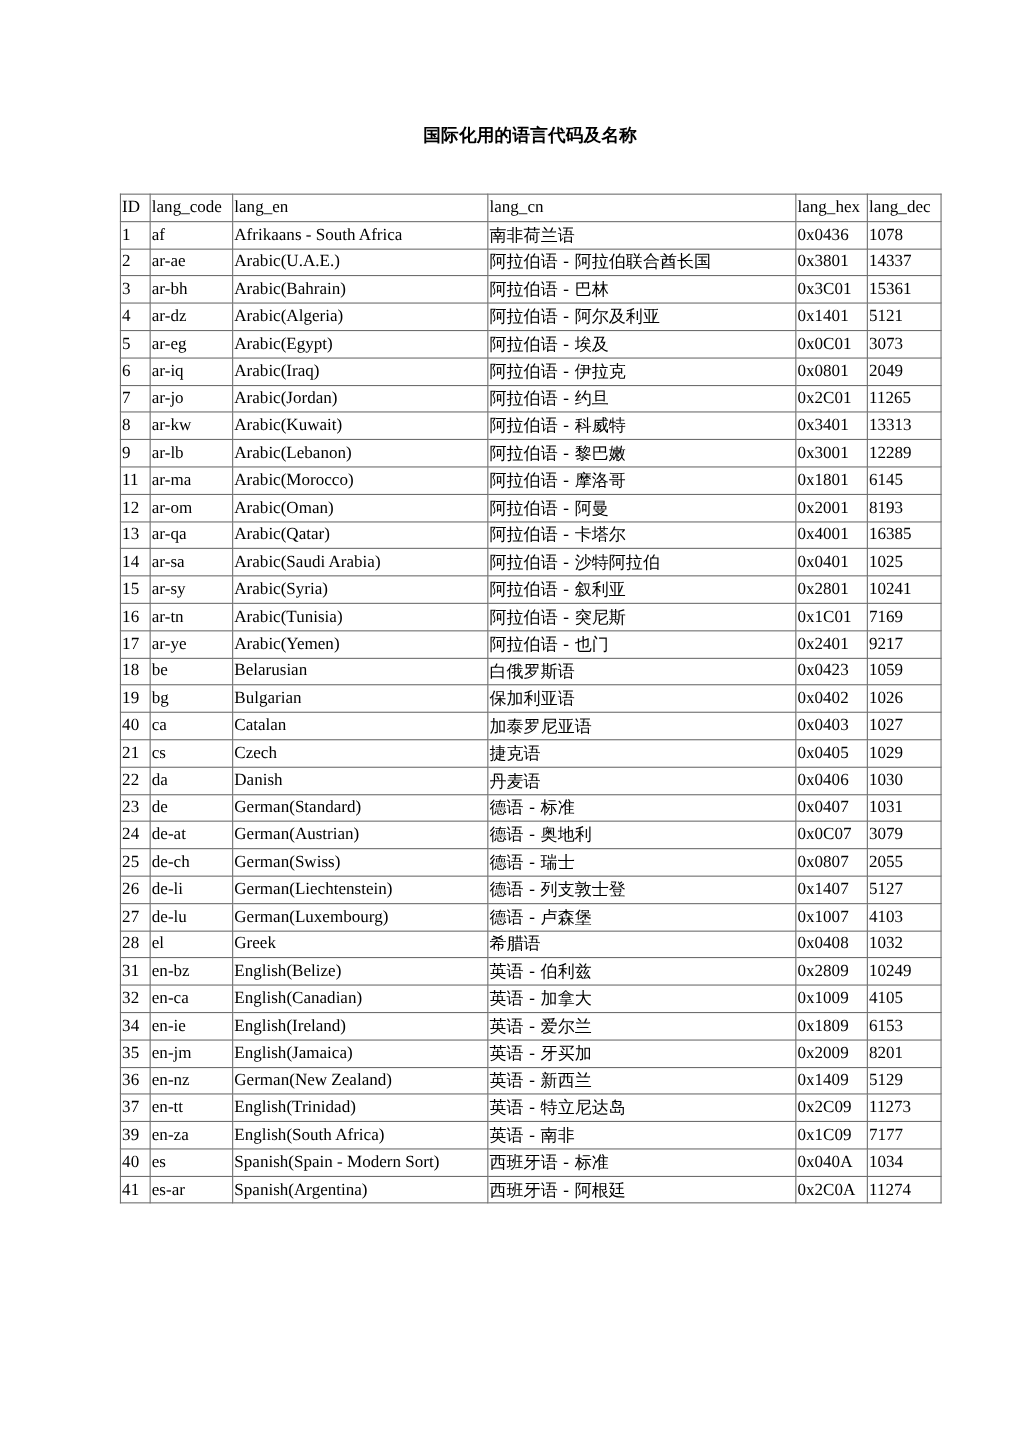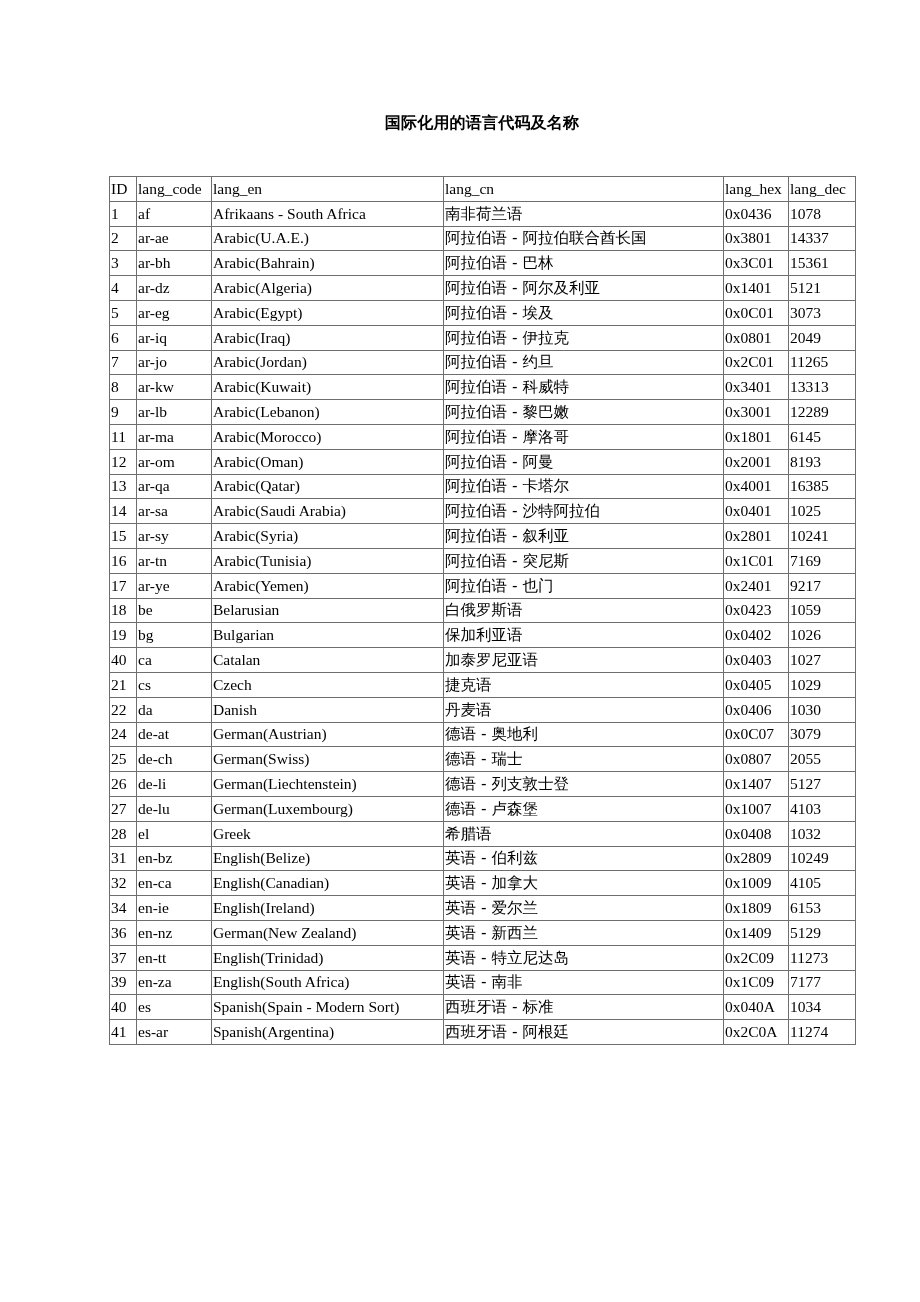--- a/index.html
+++ b/index.html
@@ -204,20 +204,28 @@
       </tr>
       <tr>
         <td>22</td>
         <td>da</td>
         <td>Danish</td>
         <td class="cn">丹麦语</td>
         <td>0x0406</td>
         <td>1030</td>
       </tr>
       <tr>
+        <td>23</td>
+        <td>de</td>
+        <td>German(Standard)</td>
+        <td class="cn">德语 - 标准</td>
+        <td>0x0407</td>
+        <td>1031</td>
+      </tr>
+      <tr>
         <td>24</td>
         <td>de-at</td>
         <td>German(Austrian)</td>
         <td class="cn">德语 - 奥地利</td>
         <td>0x0C07</td>
         <td>3079</td>
       </tr>
       <tr>
         <td>25</td>
         <td>de-ch</td>
@@ -268,20 +276,28 @@
       </tr>
       <tr>
         <td>34</td>
         <td>en-ie</td>
         <td>English(Ireland)</td>
         <td class="cn">英语 - 爱尔兰</td>
         <td>0x1809</td>
         <td>6153</td>
       </tr>
       <tr>
+        <td>35</td>
+        <td>en-jm</td>
+        <td>English(Jamaica)</td>
+        <td class="cn">英语 - 牙买加</td>
+        <td>0x2009</td>
+        <td>8201</td>
+      </tr>
+      <tr>
         <td>36</td>
         <td>en-nz</td>
         <td>German(New Zealand)</td>
         <td class="cn">英语 - 新西兰</td>
         <td>0x1409</td>
         <td>5129</td>
       </tr>
       <tr>
         <td>37</td>
         <td>en-tt</td>

